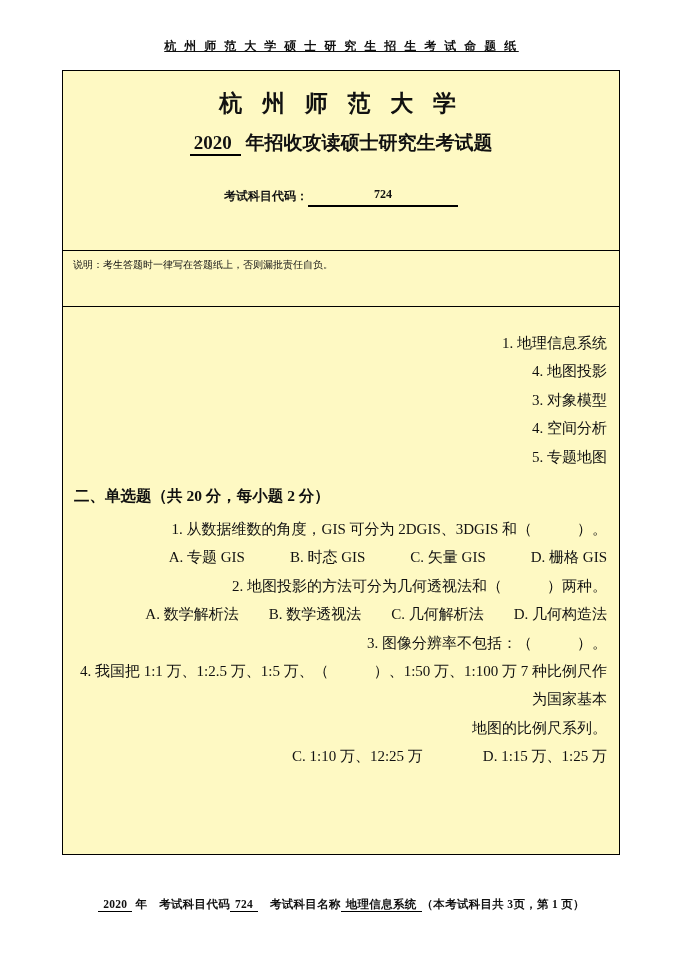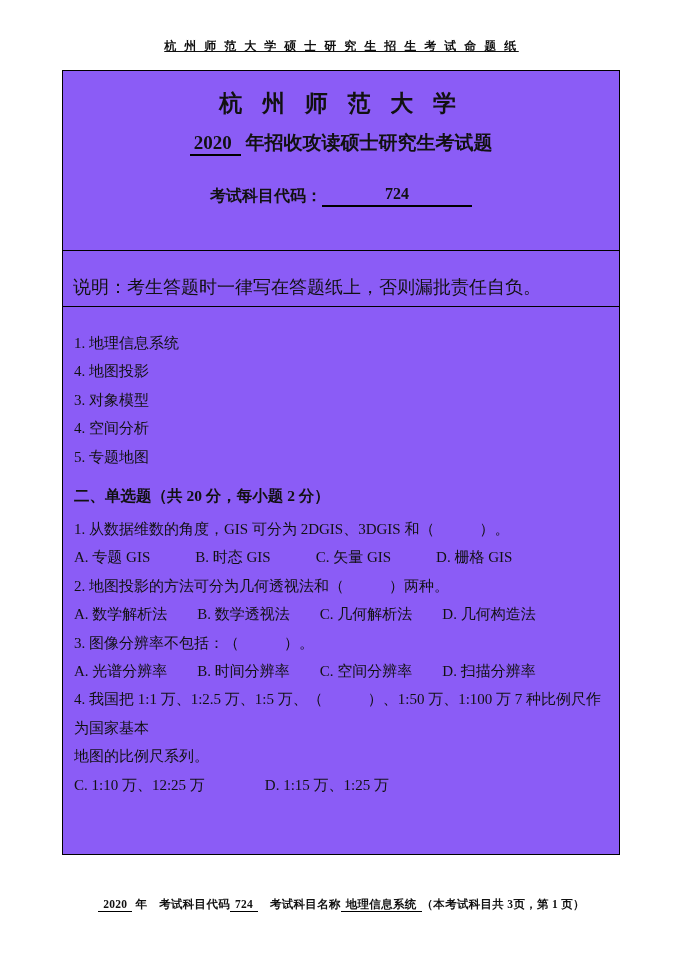--- a/index.html
+++ b/index.html
@@ -16,41 +16,41 @@
     text-align:center;
     font-size:12px;font-weight:bold;letter-spacing:2.5px;
     white-space:pre;
     text-decoration:underline;
   }
   .paper-box{
     position:absolute;left:62px;top:70px;
     width:558px;height:785px;
     border:1.5px solid #000;
     box-sizing:border-box;
-    background:#8b5cf6;
+    background:#fef9c3;
   }
   .title-section{
     height:179px;box-sizing:border-box;
     text-align:center;
   }
   .univ-title{
     padding-top:17px;
     font-size:23px;font-weight:bold;letter-spacing:7px;
     white-space:pre;
   }
   .exam-title{
     margin-top:11px;
     font-size:19px;font-weight:bold;
   }
   .u-year{
     border-bottom:2px solid #000;
     padding:0 9px 1px 4px;
   }
   .field-row{
-    font-size:16px;font-weight:bold;
+    font-size:12px;font-weight:bold;
     text-align:center;
     line-height:22px;
   }
   .field-row.code-row{margin-top:27px;}
   .field-row.name-row{margin-top:13px;}
   .field-value{
     display:inline-block;width:150px;
     border-bottom:2px solid #000;
     text-align:center;
     vertical-align:bottom;
@@ -58,40 +58,41 @@
   .field-value.kai{
     font-weight:bold;
     font-family:"Liberation Serif","DejaVu Serif",serif;
     font-style:italic;
     letter-spacing:2px;
   }
   .note-section{
     border-top:1px solid #000;
     border-bottom:1px solid #000;
     height:57px;box-sizing:border-box;
-    padding:24px 10px 0 10px;
-    font-size:18px;
+    padding:7px 10px 0 10px;
+    font-size:10px;
     text-align:left;
   }
   .body-section{
     box-sizing:border-box;
     padding:22px 12px 0 11px;
     font-size:15px;
     text-align:left;
   }
   .sec-heading{
     font-weight:bold;
     font-size:15.5px;
     line-height:20px;
     margin-bottom:9px;
   }
   .sec-heading.sec2{margin-top:15px;}
   .q-line{
     line-height:28.4px;
     white-space:pre-wrap;
+    text-align:right;
   }
   .page-footer{
     position:absolute;top:897px;left:0;width:100%;
     text-align:center;
     font-size:11.5px;font-weight:bold;
     letter-spacing:0.3px;
     white-space:pre;
   }
   .fu{
     border-bottom:1.5px solid #000;
@@ -127,21 +128,20 @@
       <div class="q-line">4. 空间分析</div>
       <div class="q-line">5. 专题地图</div>
 
       <div class="sec-heading sec2">二、单选题（共 20 分，每小题 2 分）</div>
 
       <div class="q-line">1. 从数据维数的角度，GIS 可分为 2DGIS、3DGIS 和（　　　）。</div>
       <div class="q-line">A. 专题 GIS　　　B. 时态 GIS　　　C. 矢量 GIS　　　D. 栅格 GIS</div>
       <div class="q-line">2. 地图投影的方法可分为几何透视法和（　　　）两种。</div>
       <div class="q-line">A. 数学解析法　　B. 数学透视法　　C. 几何解析法　　D. 几何构造法</div>
       <div class="q-line">3. 图像分辨率不包括：（　　　）。</div>
-      <div class="q-line">A. 光谱分辨率　　B. 时间分辨率　　C. 空间分辨率　　D. 扫描分辨率</div>
       <div class="q-line">4. 我国把 1:1 万、1:2.5 万、1:5 万、（　　　）、1:50 万、1:100 万 7 种比例尺作为国家基本</div>
       <div class="q-line">地图的比例尺系列。</div>
       <div class="q-line">C. 1:10 万、12:25 万　　　　D. 1:15 万、1:25 万</div>
 
     </div>
   </div>
 
   <div class="page-footer"><span class="fu">2020</span><span> 年　考试科目代码</span><span class="fu">724</span><span>　考试科目名称</span><span class="fu">地理信息系统</span><span>（本考试科目共 3页，第 1 页）</span></div>
 
 </div>

